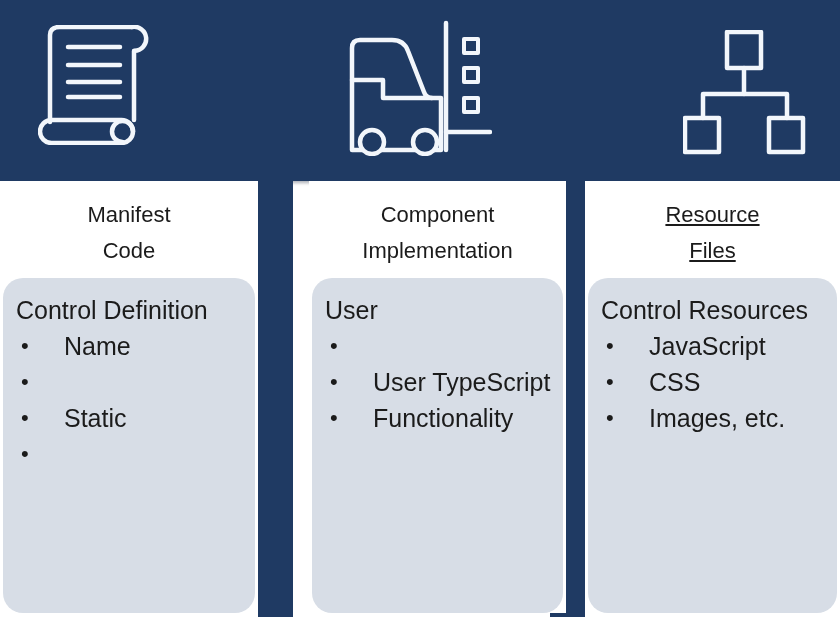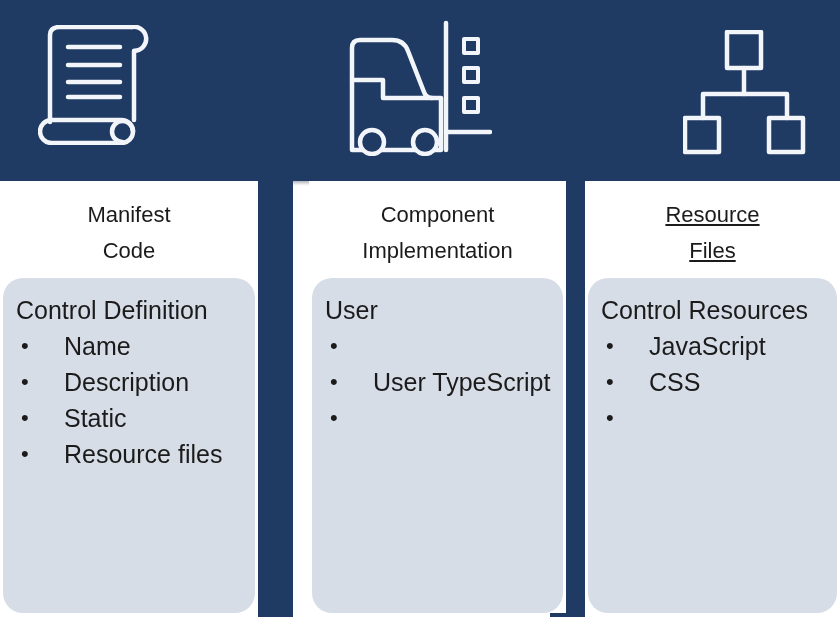--- a/index.html
+++ b/index.html
@@ -137,29 +137,27 @@
     </header>
     <div class="card-body">
       <div class="body-heading">Control Definition</div>
       <ul class="bullets">
         <li>
           <span class="dot">•</span>
           <span class="bl">Name</span>
         </li>
         <li>
           <span class="dot">•</span>
-          <span class="bl">Description</span>
         </li>
         <li>
           <span class="dot">•</span>
           <span class="bl">Static</span>
         </li>
         <li>
           <span class="dot">•</span>
-          <span class="bl">Resource files</span>
         </li>
       </ul>
     </div>
   </section>
 
   <section class="card card-2">
     <header class="card-header">
       <div>Component</div>
       <div>Implementation</div>
     </header>
@@ -168,20 +166,21 @@
       <ul class="bullets">
         <li>
           <span class="dot">•</span>
         </li>
         <li>
           <span class="dot">•</span>
           <span class="bl">User TypeScript</span>
         </li>
         <li>
           <span class="dot">•</span>
+          <span class="bl">Functionality</span>
         </li>
       </ul>
     </div>
   </section>
 
   <section class="card card-3">
     <header class="card-header">
       <div>Resource</div>
       <div>Files</div>
     </header>
@@ -191,18 +190,19 @@
         <li>
           <span class="dot">•</span>
           <span class="bl">JavaScript</span>
         </li>
         <li>
           <span class="dot">•</span>
           <span class="bl">CSS</span>
         </li>
         <li>
           <span class="dot">•</span>
+          <span class="bl">Images, etc.</span>
         </li>
       </ul>
     </div>
   </section>
 
 </div>
 
 </body></html>

